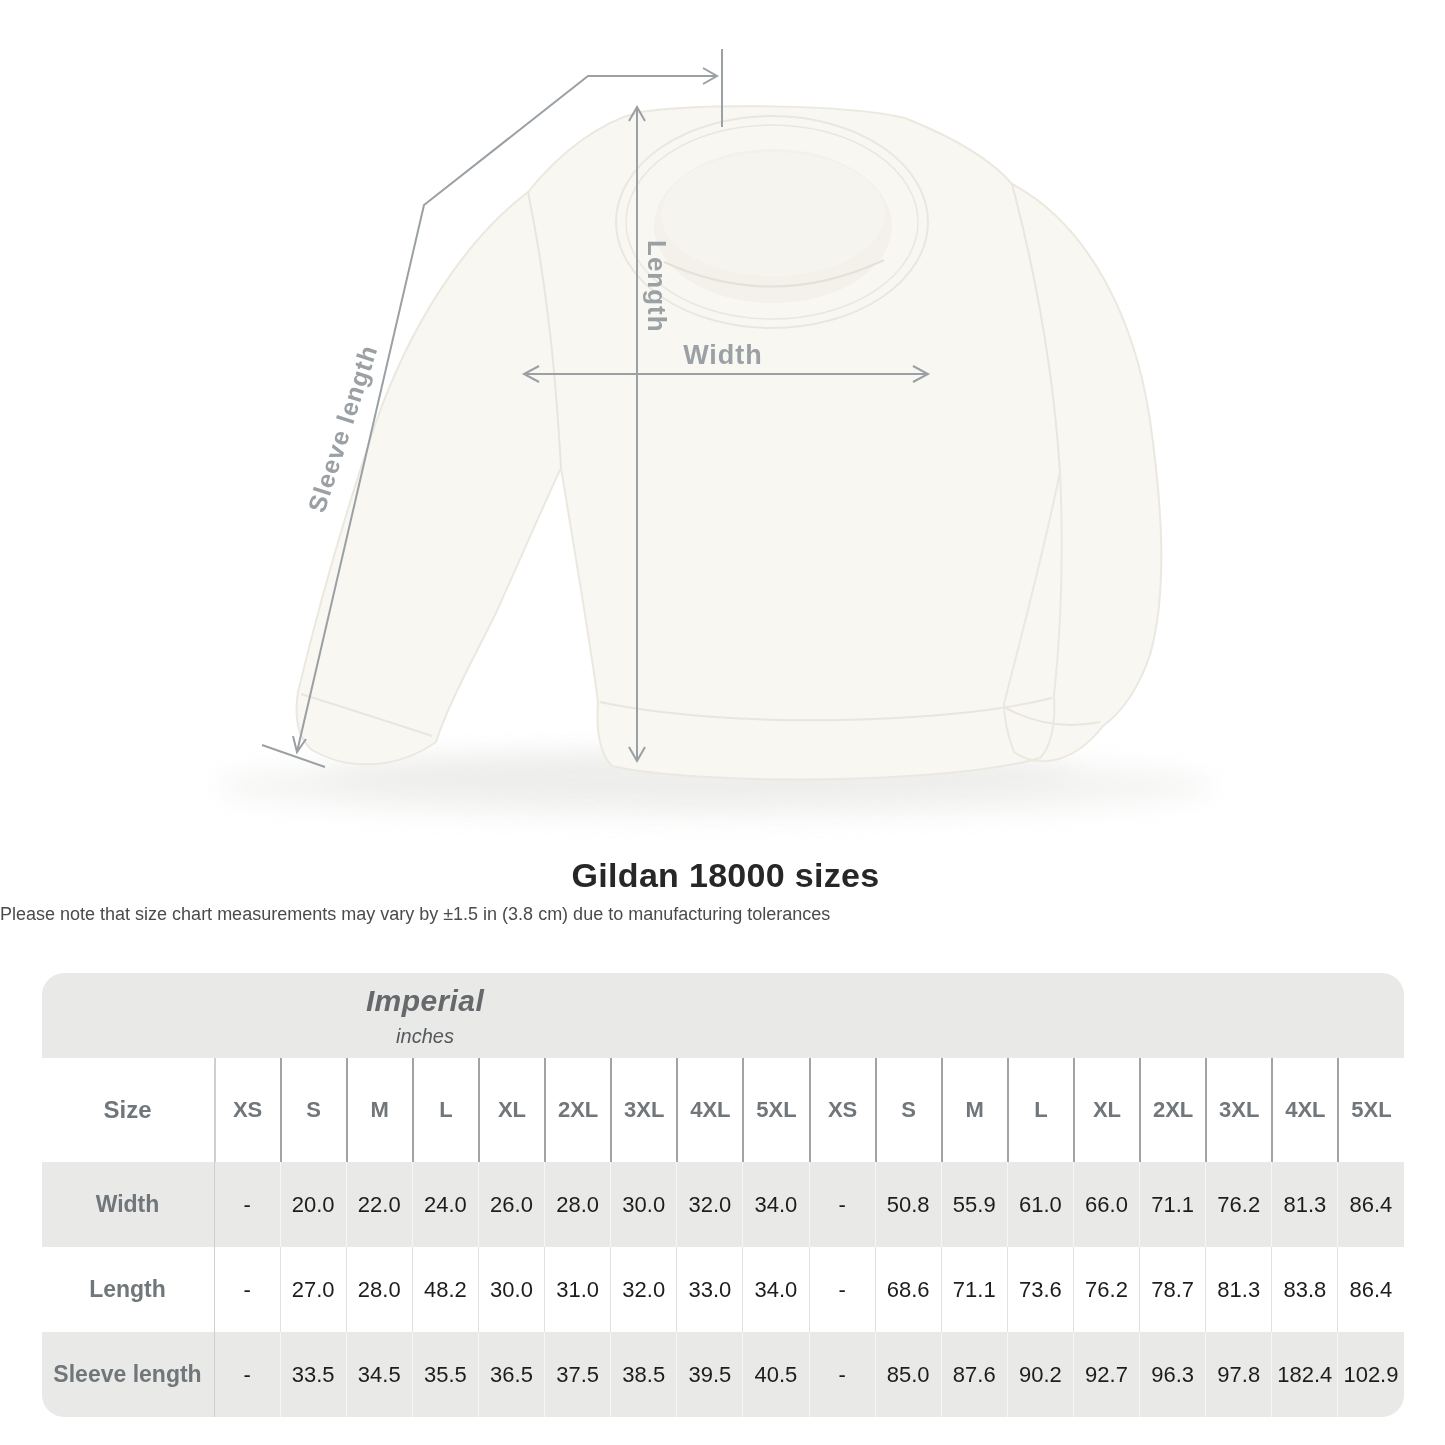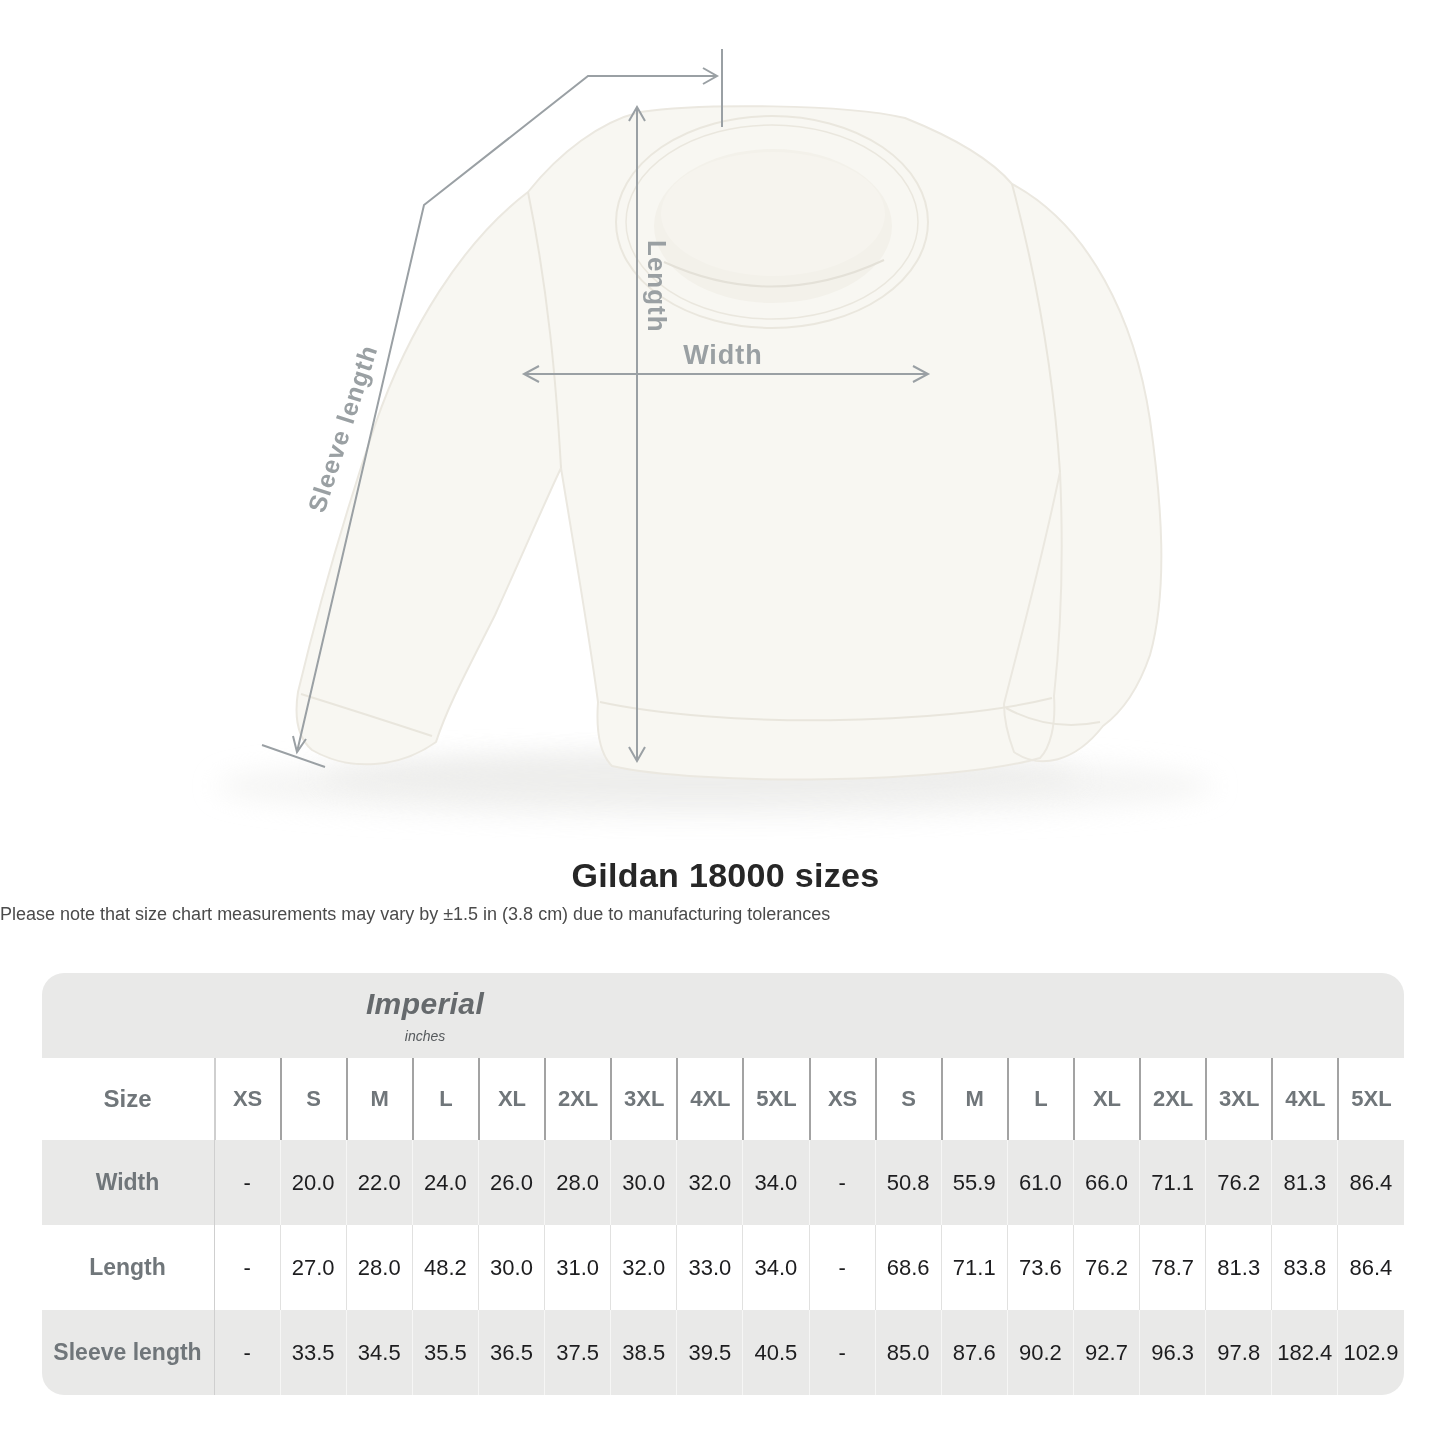--- a/index.html
+++ b/index.html
@@ -14,24 +14,24 @@
     margin-top: 16px; letter-spacing: .3px; margin-left: 6px; }
   .note { text-align: left; font-size: 18px; color: #4b4b4b;
     margin-top: 9px; }
 
   .size-table { width: 1362px; margin: 42px auto 0; }
   .units-band { display: grid; grid-template-columns: 767px 595px; background: #e9e9e8;
     border-radius: 22px 22px 0 0; height: 85px; align-items: center; margin-top: 48px; }
   .unit-group { text-align: center; }
   .unit-name { font-size: 30px; font-weight: bold; font-style: italic; color: #65696c;
     letter-spacing: .4px; }
-  .unit-sub { font-size: 14px; font-style: italic; color: #55595c; margin-top: 7px; }
+  .unit-sub { font-size: 20px; font-style: italic; color: #55595c; margin-top: 7px; }
 
   .grid { display: grid; grid-template-columns: 172px repeat(18, 1fr); }
-  .header-row { height: 82px; background: #ffffff; }
+  .header-row { height: 104px; background: #ffffff; }
   .data-row { height: 85px; background: #ffffff; }
   .data-row.shade { background: #e9e9e8; }
   .data-row.last-row { border-radius: 0 0 22px 22px; overflow: hidden; }
 
   .cell { display: flex; align-items: center; justify-content: center; }
   .label-cell { font-weight: bold; font-size: 23px; color: #70767a; }
   .header-row .label-cell { font-size: 24px; }
   .size-cell { font-weight: bold; font-size: 22px; color: #70767a;
     border-left: 2px solid #a3a3a3; }
   .val-cell { font-size: 22px; color: #1d1d1f; border-left: 1px solid #e1e1e0; }

